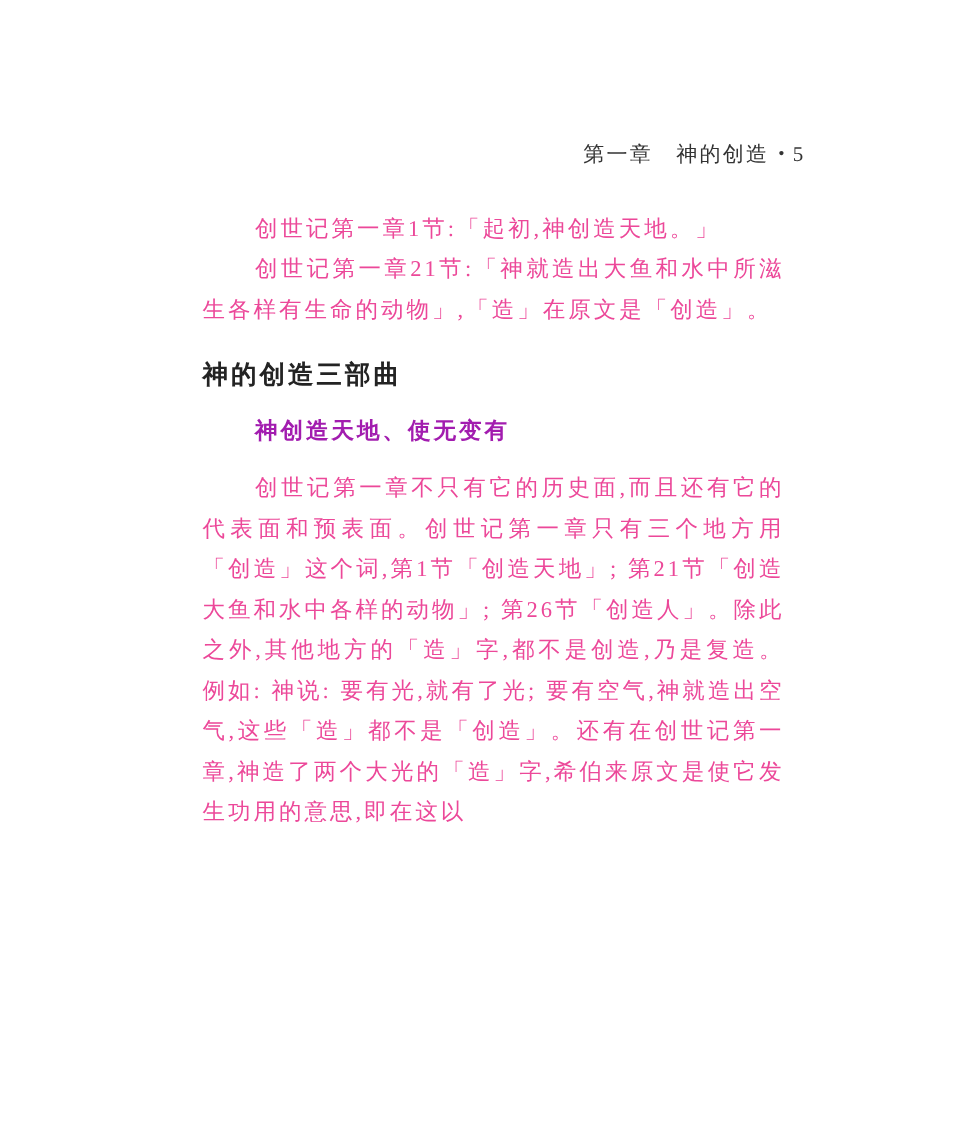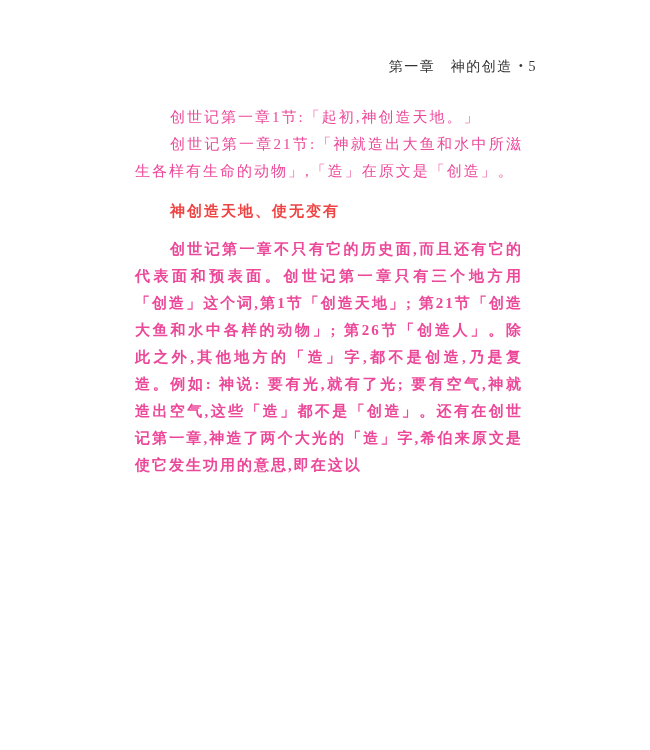--- a/index.html
+++ b/index.html
@@ -17,20 +17,21 @@
     font-family: "Liberation Serif", "DejaVu Serif", serif;
     color: #3a3a3a;
     overflow: hidden;
   }
   .running-header {
     text-align: right;
     font-size: 14px;
     letter-spacing: 1.5px;
     color: #333333;
     white-space: nowrap;
+    margin-top: 36px;
   }
   .running-header .bullet {
     display: inline-block;
     margin: 0 4px 0 6px;
     font-size: 12px;
     vertical-align: 1px;
   }
   .body-text {
     margin: 28px 14px 0 0; 
   }
@@ -51,44 +52,44 @@
     letter-spacing: 2px;
     color: #232323;
     font-family: "Liberation Sans", "DejaVu Sans", sans-serif;
   }
   h3.subsection-heading {
     margin: 15px 0 0 35px;
     font-size: 15px;
     line-height: 22px;
     font-weight: bold;
     letter-spacing: 2px;
-    color: #ef4444;
+    color: #a21caf;
     font-family: "Liberation Sans", "DejaVu Sans", sans-serif;
   }
   p.para.closing {
     margin-top: 14px;
-    font-weight: bold;
   }
 </style>
 </head>
 <body>
 
 <div class="page">
 
   <div class="running-header">
     <span>第一章　神的创造</span><span class="bullet">•</span><span>5</span>
   </div>
 
   <div class="body-text">
 
     <p class="para">创世记第一章1节:「起初,神创造天地。」</p>
 
     <p class="para">创世记第一章21节:「神就造出大鱼和水中所滋生各样有生命的动物」,「造」在原文是「创造」。</p>
 
 
+    <h2 class="section-heading">神的创造三部曲</h2>
 
     <h3 class="subsection-heading">神创造天地、使无变有</h3>
 
     <p class="para closing">创世记第一章不只有它的历史面,而且还有它的代表面和预表面。创世记第一章只有三个地方用「创造」这个词,第1节「创造天地」; 第21节「创造大鱼和水中各样的动物」; 第26节「创造人」。除此之外,其他地方的「造」字,都不是创造,乃是复造。例如: 神说: 要有光,就有了光; 要有空气,神就造出空气,这些「造」都不是「创造」。还有在创世记第一章,神造了两个大光的「造」字,希伯来原文是使它发生功用的意思,即在这以</p>
 
   </div>
 
 </div>
 
 </body></html>

